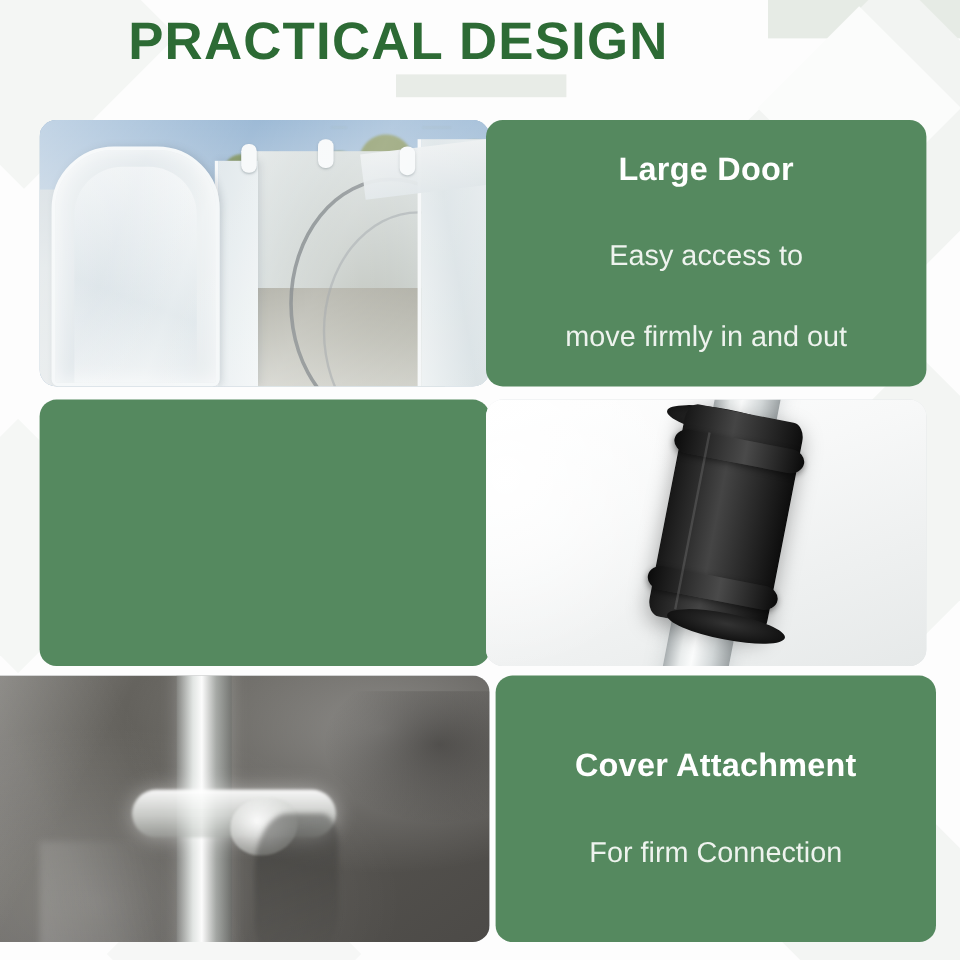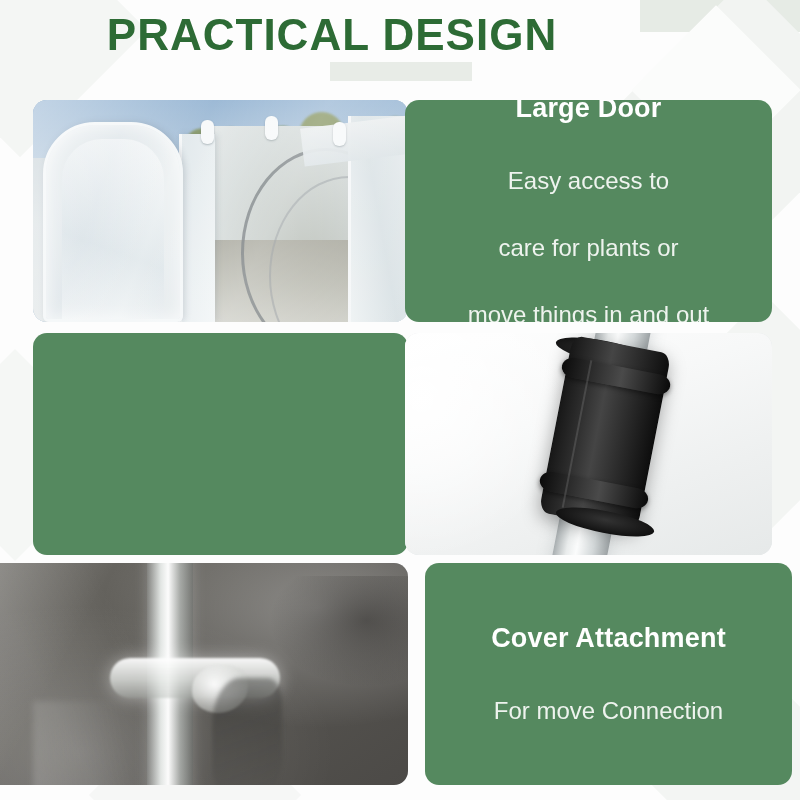--- a/index.html
+++ b/index.html
@@ -82,21 +82,21 @@
   .panel-photo { background:#dfe3e6; }
 
   
   .row-1 .panel-photo { left:0;    width:375px; }
   .row-1 .panel-text  { left:372px; width:367px; }
   
   .row-2 .panel-text  { left:0;    width:375px; }
   .row-2 .panel-photo { left:372px; width:367px; }
   
   .row-3 .panel-photo { left:-33px; width:408px; border-radius:0 14px 14px 0; }
-  .row-3 .panel-text  { left:392px; width:367px; }
+  .row-3 .panel-text  { left:380px; width:367px; }
 
   .card-title {
     color:#ffffff; font-size:27px; font-weight:bold;
     letter-spacing:0.2px; text-align:center; line-height:34px;
     margin-bottom:6px;
   }
   .card-desc {
     color:#eef3ee; font-size:24px; font-weight:300;
     text-align:center; line-height:34px;
   }
@@ -320,22 +320,21 @@
       <div class="pg-clip" style="left:168px; top:20px;"></div>
       <div class="pg-clip" style="left:232px; top:16px;"></div>
       <div class="pg-clip" style="left:300px; top:22px;"></div>
       <div class="pg-sheen"></div>
     </div>
   </div>
   <div class="panel panel-text">
     <div class="card-title">Large Door</div>
     <div class="card-desc">
       <span>Easy access to</span>
-      <span>care for plants or</span>
-      <span>move things in and out</span>
+      <span>move firmly in and out</span>
     </div>
   </div>
 </div>
 
 <div class="row row-2">
   <div class="panel panel-text">
   </div>
   <div class="panel panel-photo">
     <div class="photo-buckle">
       <div class="pb-glow"></div>
@@ -356,16 +355,16 @@
       <div class="pc-pole"></div>
       <div class="pc-clip"></div>
       <div class="pc-clip-knot"></div>
       <div class="pc-fold-a"></div>
       <div class="pc-fold-b"></div>
     </div>
   </div>
   <div class="panel panel-text">
     <div class="card-title">Cover Attachment</div>
     <div class="card-desc">
-      <span>For move Connection</span>
+      <span>For firm Connection</span>
     </div>
   </div>
 </div>
 
 </body></html>

